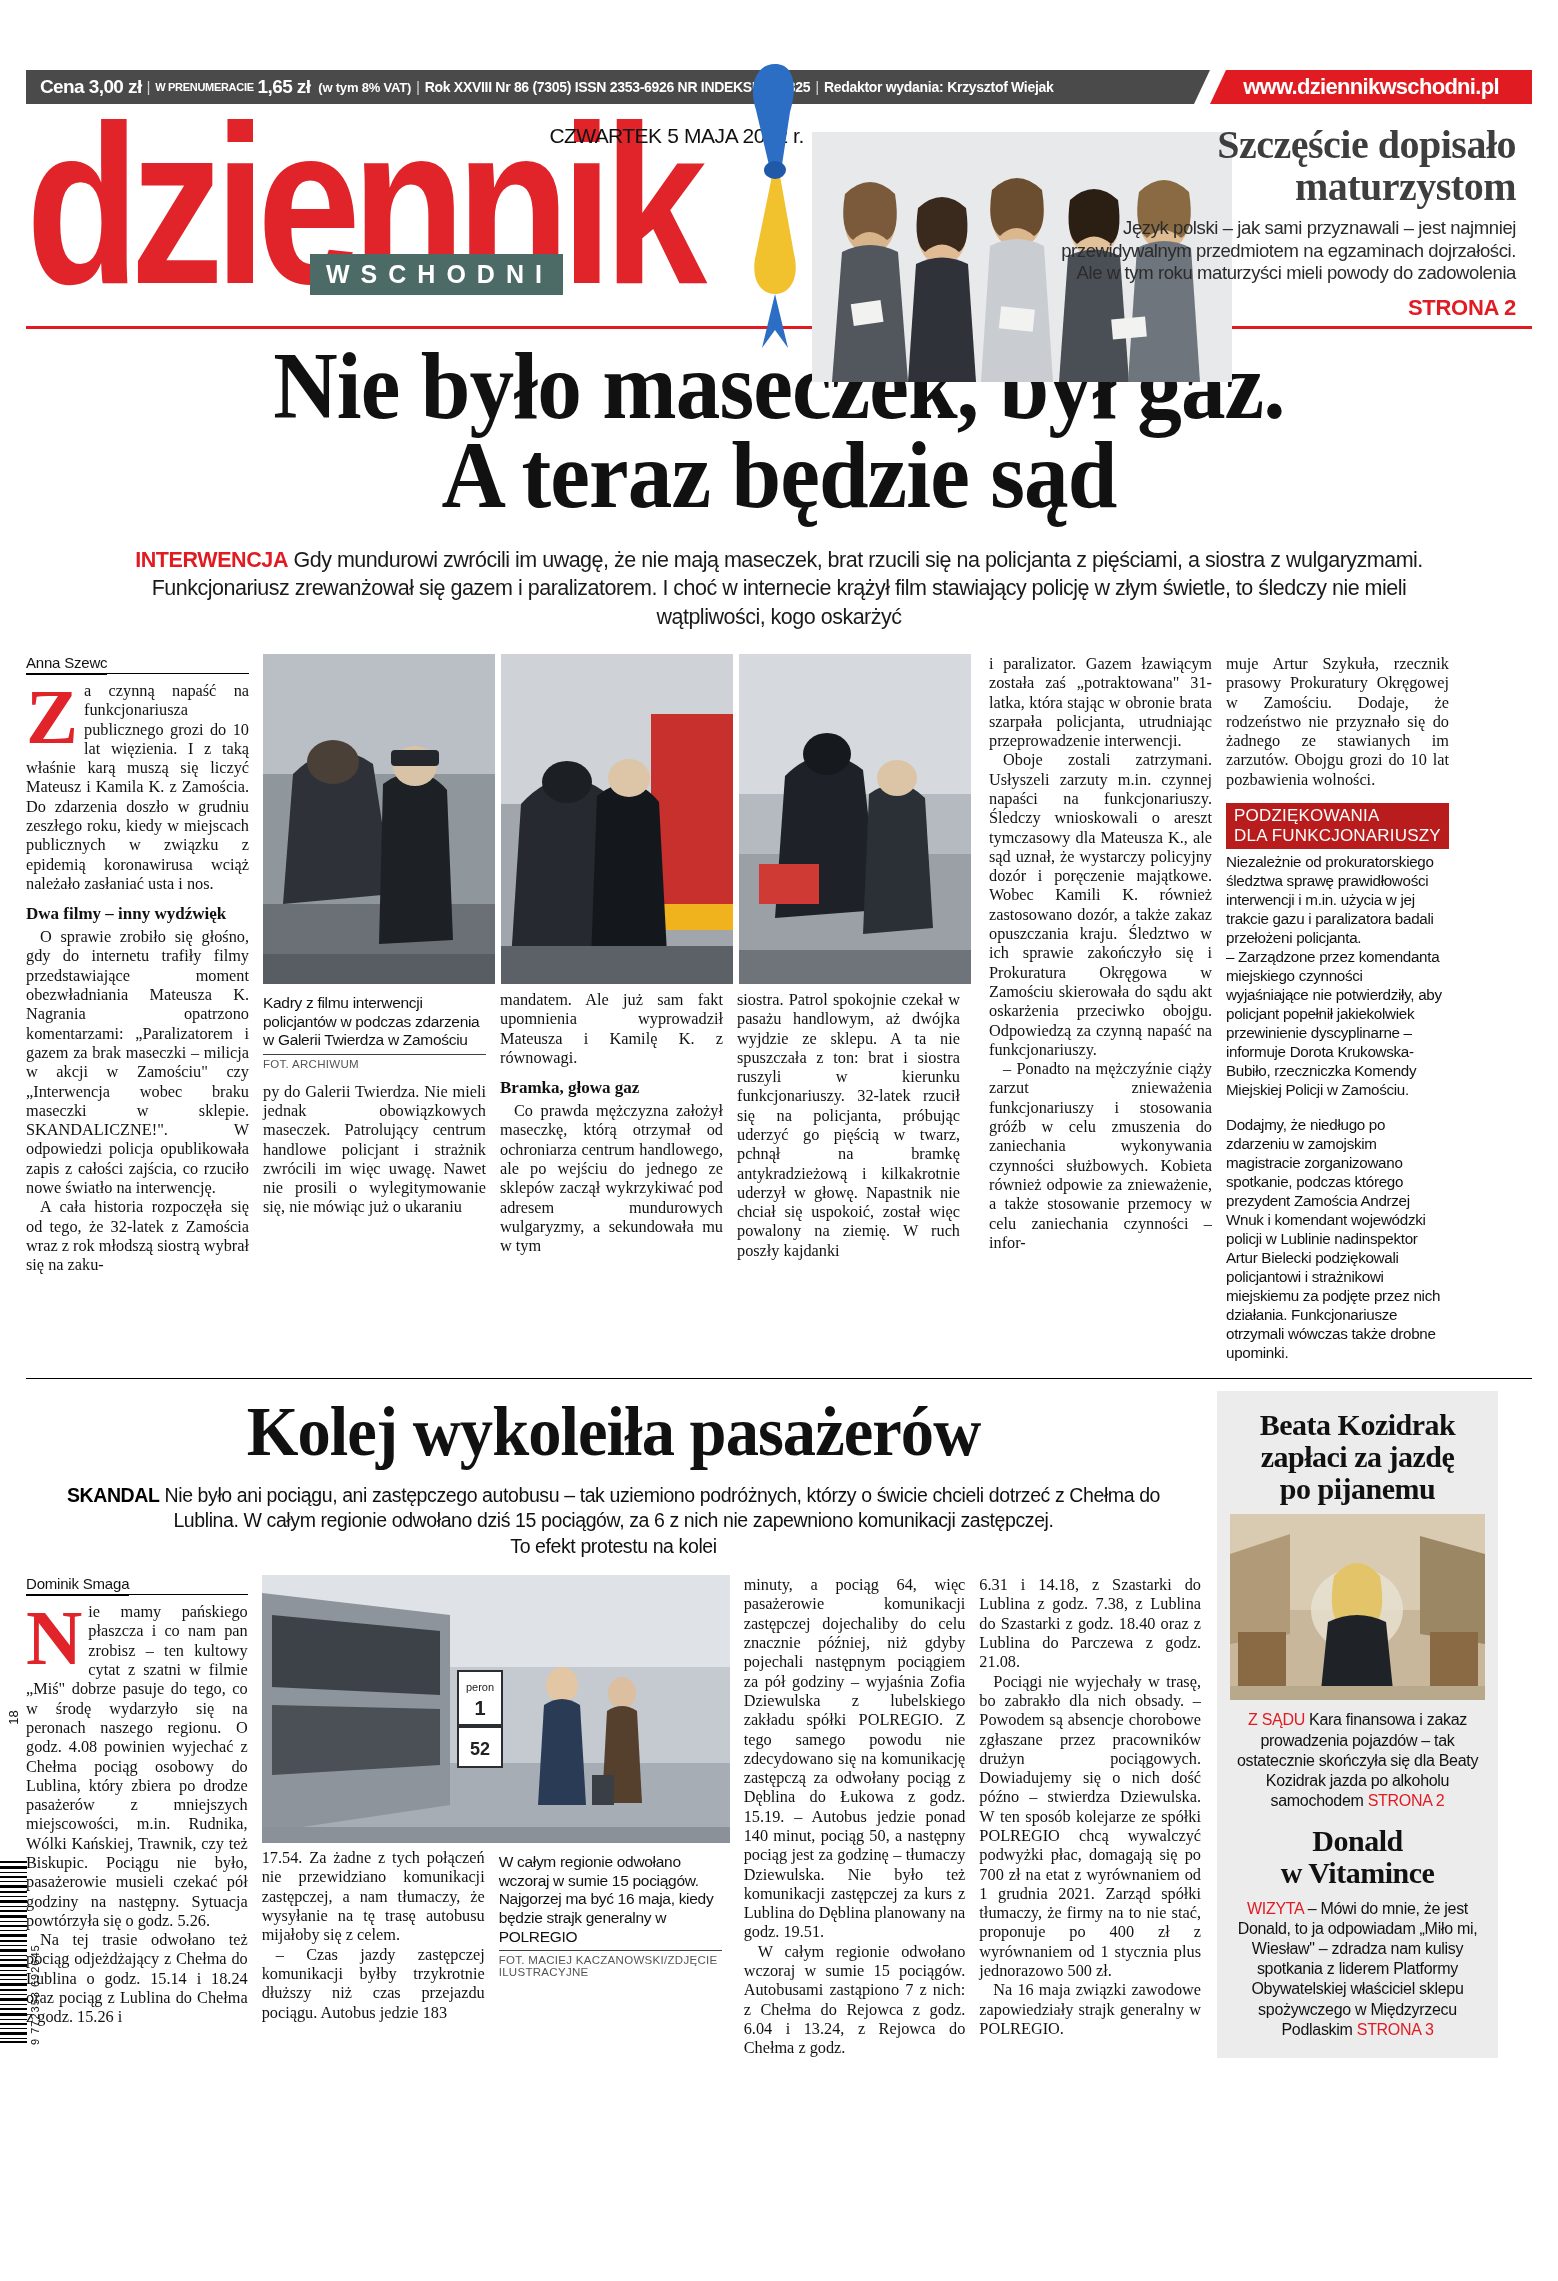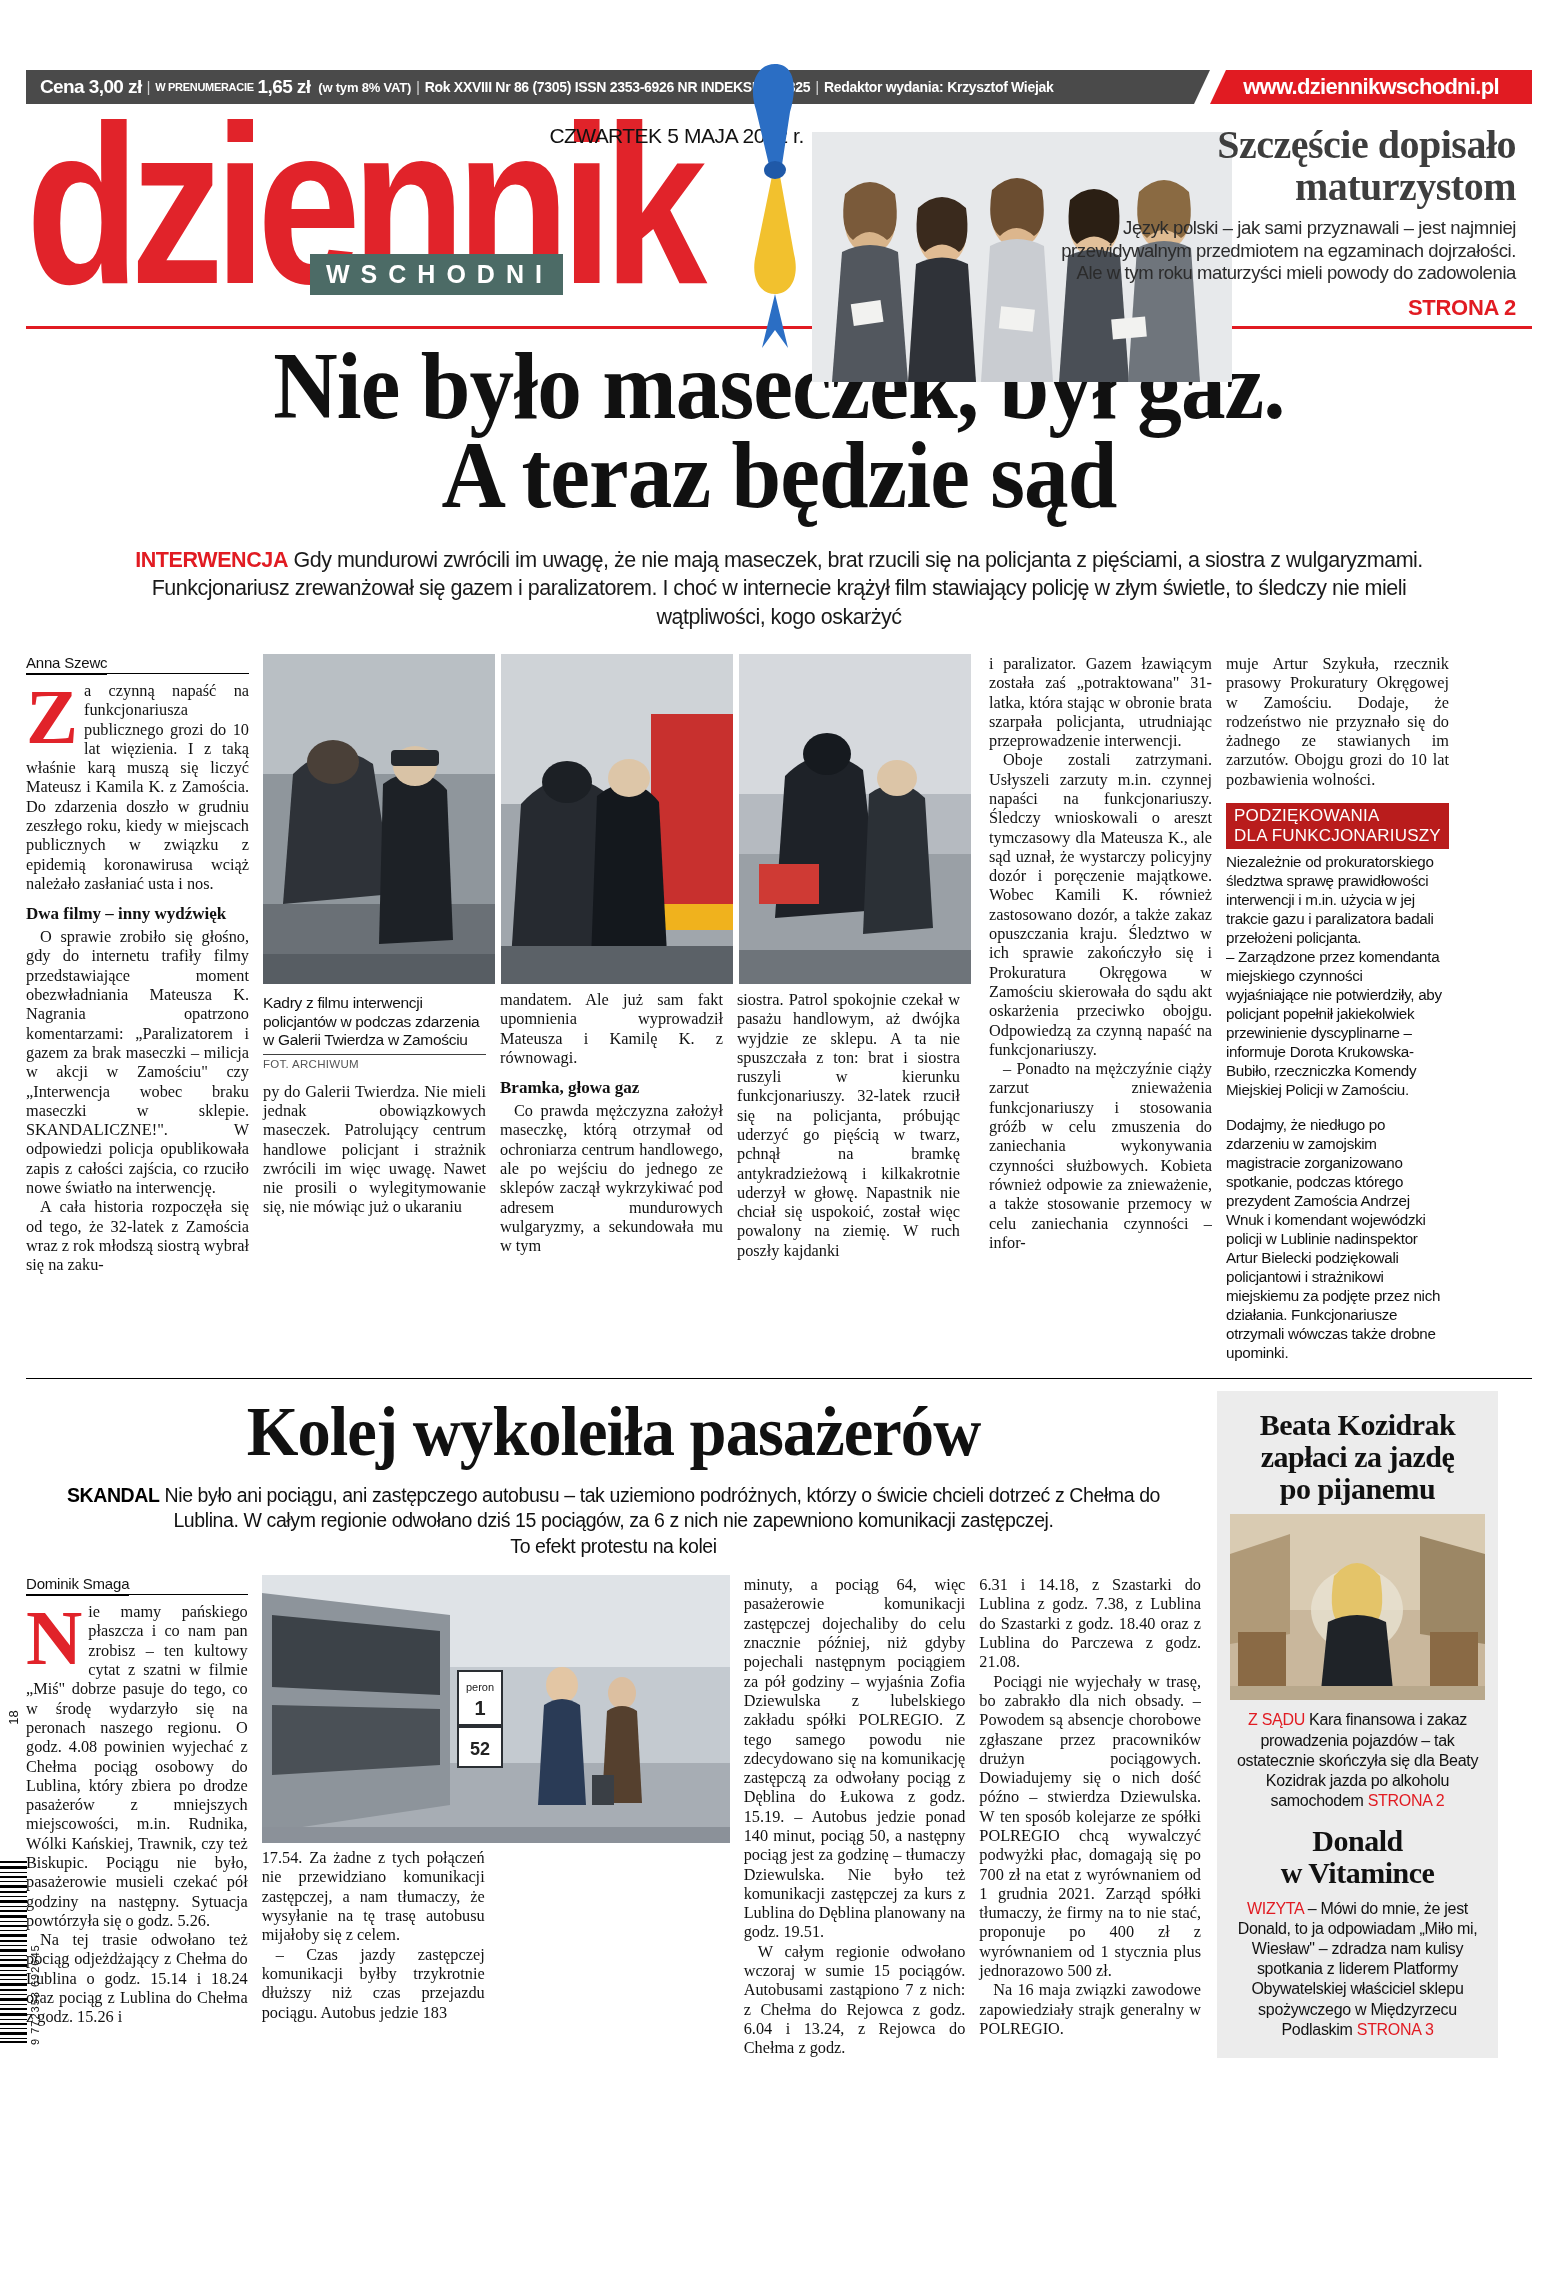--- a/index.html
+++ b/index.html
@@ -432,20 +432,24 @@
               <ellipse cx="360" cy="118" rx="14" ry="16" fill="#dcbfa0"></ellipse>
               <path d="M345 136 q15 -10 30 0 l5 92 h-40z" fill="#55402e"></path>
               <rect x="330" y="200" width="22" height="30" fill="#3a3f45"></rect>
               <rect x="0" y="252" width="468" height="16" fill="#8b9199"></rect>
             </svg>
           </div>
           <div style="display:flex; gap:14px; margin-top:5px;">
             <div class="c2">
               <p class="bodytext">17.54. Za żadne z tych połączeń nie przewidziano komunikacji zastępczej, a nam tłumaczy, że wysyłanie na tę trasę autobusu mijałoby się z celem.</p>
               <p class="bodytext p2">– Czas jazdy zastępczej komunikacji byłby trzykrotnie dłuższy niż czas przejazdu pociągu. Autobus jedzie 183</p>
+            </div>
+            <div class="c2">
+              <div class="caption">W całym regionie odwołano wczoraj w sumie 15 pociągów. Najgorzej ma być 16 maja, kiedy będzie strajk generalny w POLREGIO</div>
+              <div class="credit">FOT. MACIEJ KACZANOWSKI/ZDJĘCIE ILUSTRACYJNE</div>
             </div>
           </div>
         </div>
 
         <div class="c2">
           <p class="bodytext">minuty, a pociąg 64, więc pasażerowie komunikacji zastępczej dojechaliby do celu znacznie później, niż gdyby pojechali następnym pociągiem za pół godziny – wyjaśnia Zofia Dziewulska z lubelskiego zakładu spółki POLREGIO. Z tego samego powodu nie zdecydowano się na komunikację zastępczą za odwołany pociąg z Dęblina do Łukowa z godz. 15.19. – Autobus jedzie ponad 140 minut, pociąg 50, a następny pociąg jest za godzinę – tłumaczy Dziewulska. Nie było też komunikacji zastępczej za kurs z Lublina do Dęblina planowany na godz. 19.51.</p>
           <p class="bodytext p2">W całym regionie odwołano wczoraj w sumie 15 pociągów. Autobusami zastąpiono 7 z nich: z Chełma do Rejowca z godz. 6.04 i 13.24, z Rejowca do Chełma z godz.</p>
         </div>
 
         <div class="c2">

